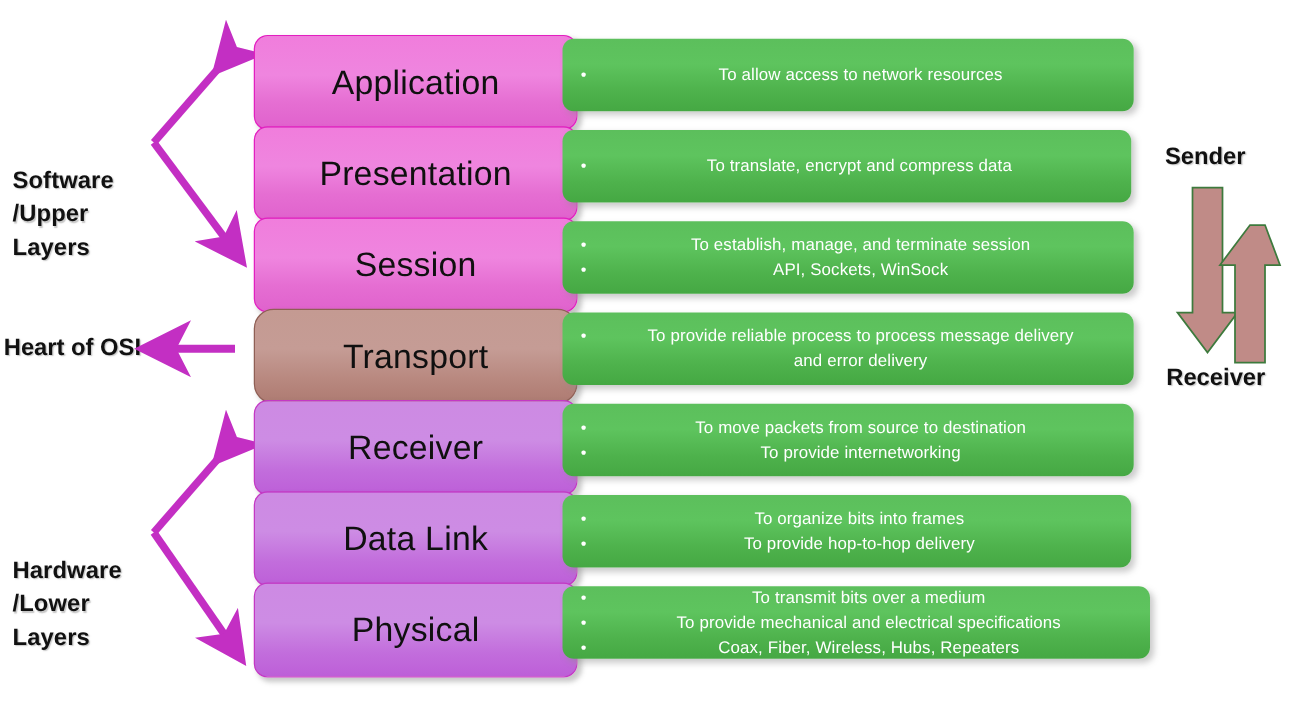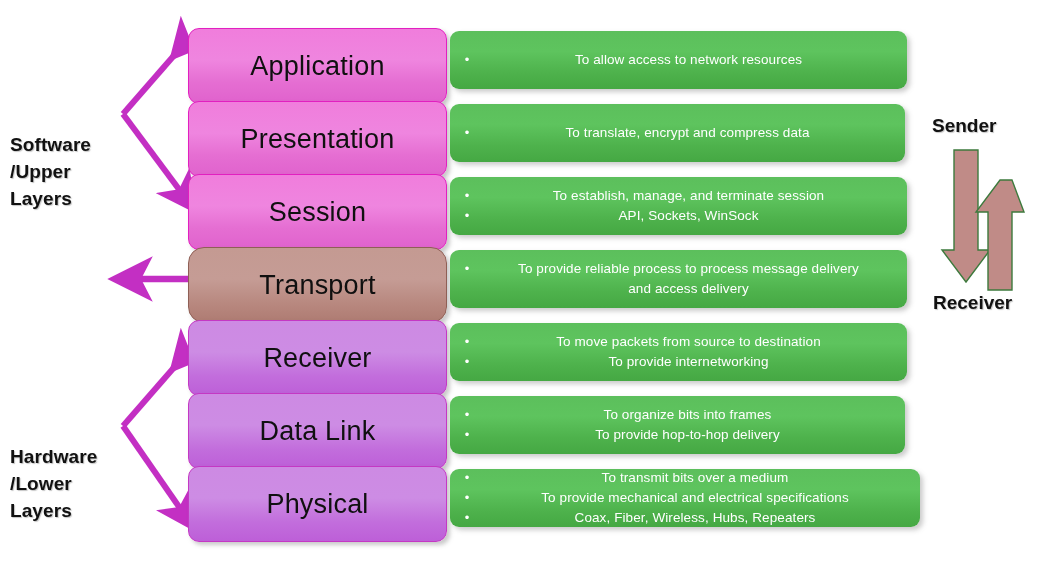--- a/index.html
+++ b/index.html
@@ -51,21 +51,21 @@
   #arrow-heart { left: 120px; top: 266px; }
 
   
   .row {
     position: absolute;
     left: 188px;
     height: 64px;
   }
   .layer-box {
     position: absolute;
-    left: 0;
+    left: 15px;
     top: 0;
     width: 259px;
     height: 76px;
     border-radius: 11px;
     border: 1.6px solid #d427c4;
     box-sizing: border-box;
     display: flex;
     align-items: center;
     justify-content: center;
     box-shadow: 3px 3px 4px rgba(120,120,120,.40);
@@ -161,20 +161,21 @@
         <path d="M0,0 L7,3.5 L0,7 L1.8,3.5 Z" fill="#c32fc3"></path>
       </marker>
       <marker id="mk-up-b" markerWidth="7" markerHeight="7" refX="3.2" refY="3.5" orient="auto">
         <path d="M0,0 L7,3.5 L0,7 L1.8,3.5 Z" fill="#c32fc3"></path>
       </marker>
     </defs>
     <path d="M66,14 L5,84" stroke="#c32fc3" stroke-width="6" fill="none" marker-start="url(#mk-up-a)"></path>
     <path d="M5,84 L66,166" stroke="#c32fc3" stroke-width="6" fill="none" marker-end="url(#mk-up-b)"></path>
   </svg>
 
+  <div id="label-heart">Heart of OSI</div>
 
   <svg class="brace-svg" id="arrow-heart" width="72" height="26" viewBox="0 0 72 26">
     <defs>
       <marker id="mk-left" markerWidth="7" markerHeight="7" refX="3.2" refY="3.5" orient="auto">
         <path d="M0,0 L7,3.5 L0,7 L1.8,3.5 Z" fill="#c32fc3"></path>
       </marker>
     </defs>
     <path d="M68,13 L12,13" stroke="#c32fc3" stroke-width="6.5" fill="none" marker-end="url(#mk-left)"></path>
   </svg>
 
@@ -237,21 +238,21 @@
         <div class="layer-box tone-brown">
           <span class="layer-name">Transport</span>
         </div>
         <div class="desc-box" style="width: 457px;">
           <div class="desc-line">
             <span class="desc-bullet">•</span>
             <span class="desc-text">To provide reliable process to process message delivery</span>
           </div>
           <div class="desc-line">
             <span class="desc-bullet hidden">•</span>
-            <span class="desc-text">and access delivery</span>
+            <span class="desc-text">and error delivery</span>
           </div>
         </div>
       </div>
       <div class="row" style="top: 320px;">
         <div class="layer-box tone-purple">
           <span class="layer-name">Receiver</span>
         </div>
         <div class="desc-box" style="width: 457px;">
           <div class="desc-line">
             <span class="desc-bullet">•</span>

